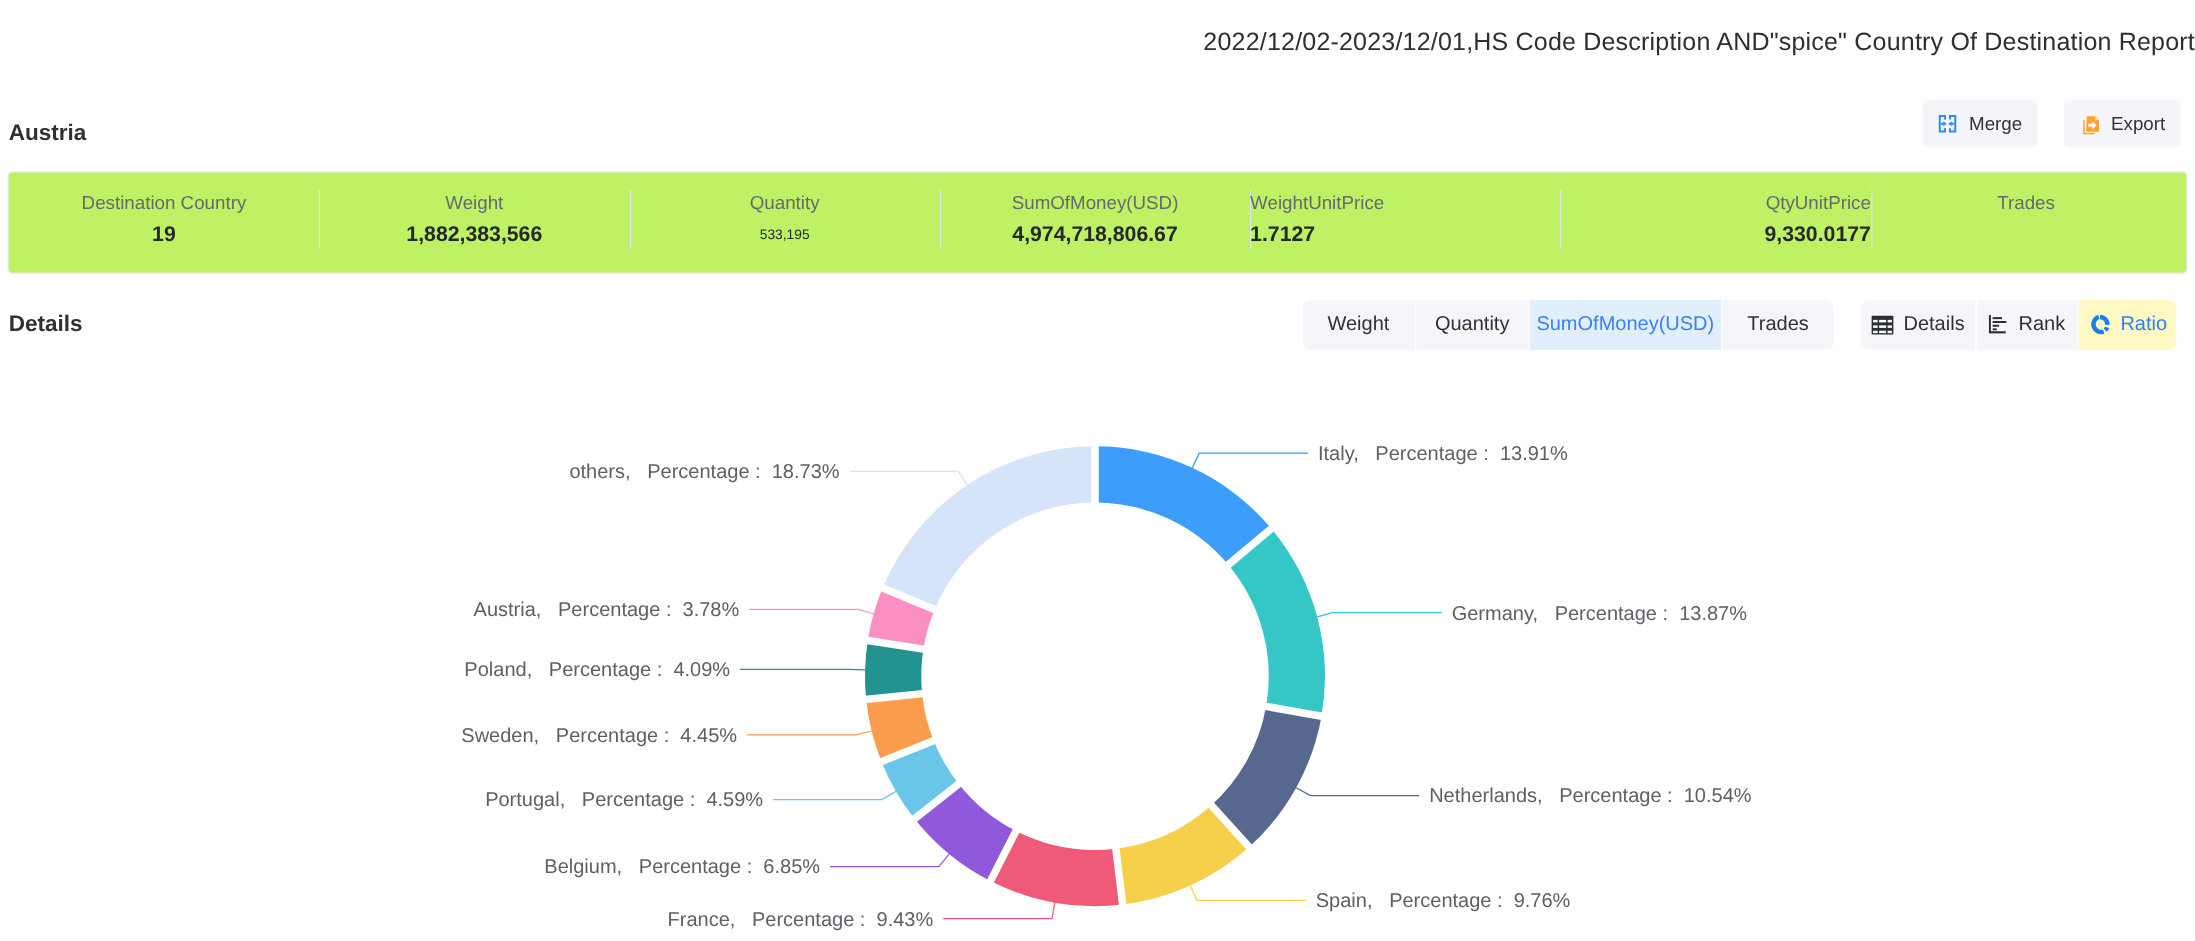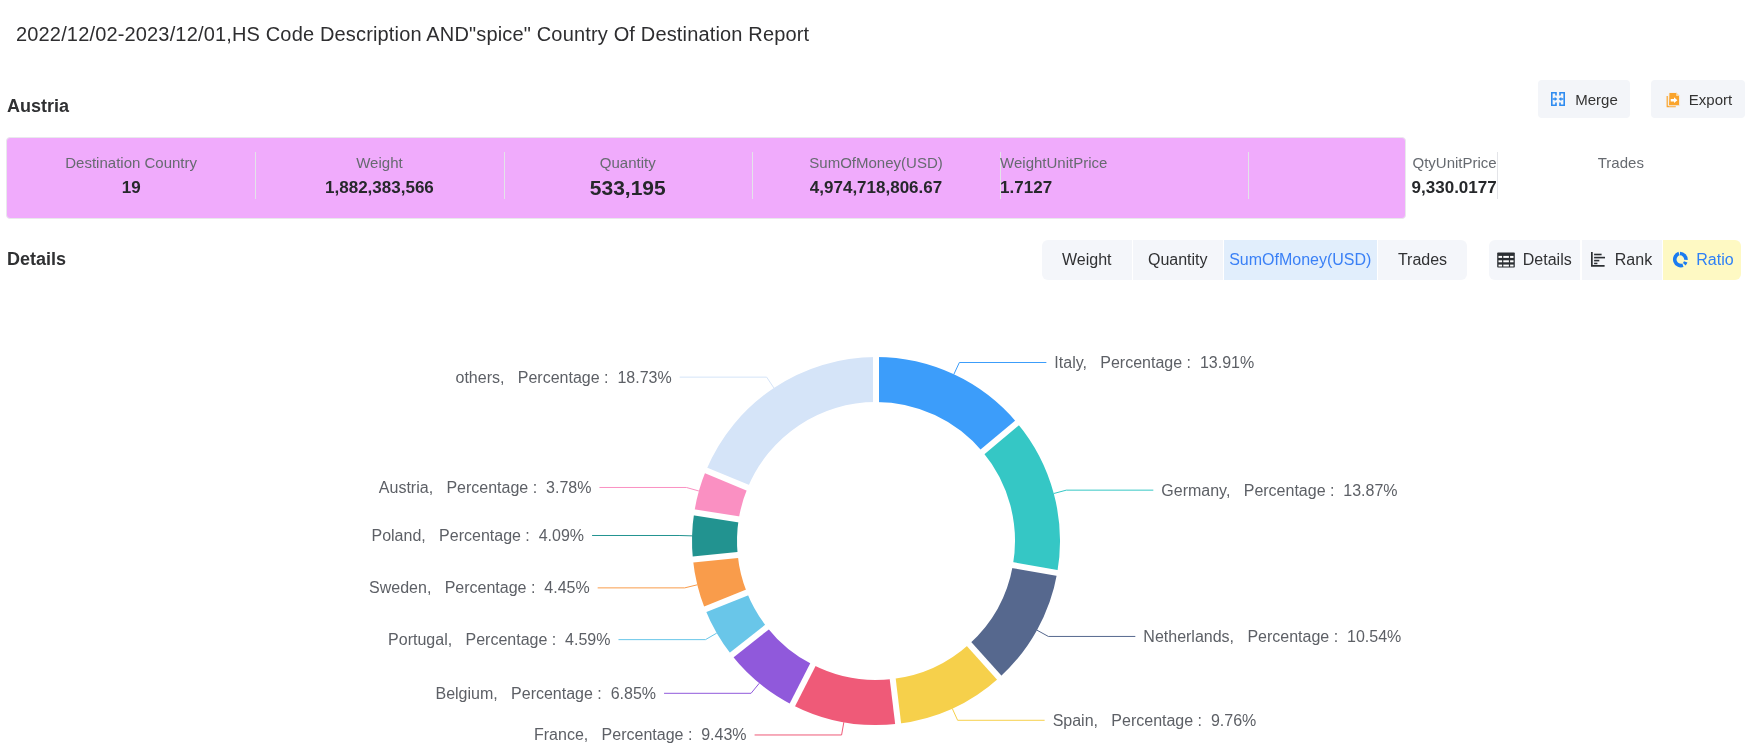--- a/index.html
+++ b/index.html
@@ -1,20 +1,20 @@
 <!DOCTYPE html>
 <html><head><meta charset="utf-8">
 <style>
 *{margin:0;padding:0;box-sizing:border-box}
 body{width:1756px;height:753px;position:relative;background:#fff;font-family:"Liberation Sans",sans-serif;overflow:hidden}
 .btn{position:absolute;height:38px;background:#f3f5f9;border-radius:4px;display:flex;align-items:center;justify-content:center;font-size:15px;color:#333}
 .tab{position:absolute;top:240px;height:39.5px;background:#f4f6fa;display:flex;align-items:center;justify-content:center;font-size:16px;color:#303133}
 </style></head>
 <body>
-<div style="position:absolute;left:0;top:23px;width:1756px;text-align:left;font-size:20px;letter-spacing:0.16px;color:#2e2e30;padding-left:16px;">2022/12/02-2023/12/01,HS Code Description AND"spice" Country Of Destination Report</div>
+<div style="position:absolute;left:0;top:23px;width:1756px;text-align:right;font-size:20px;letter-spacing:0.16px;color:#2e2e30;padding-left:16px;">2022/12/02-2023/12/01,HS Code Description AND"spice" Country Of Destination Report</div>
 <div style="position:absolute;left:7px;top:96px;font-size:18px;font-weight:700;color:#303133">Austria</div>
 
 <div class="btn" style="left:1538px;top:80px;width:92px">
 <svg width="16" height="16" viewBox="0 0 16 16" style="margin-right:9px">
 <g fill="#2E8BF0">
 <path d="M1 1 H6.8 V4.5 H5.2 V2.6 H2.6 V13.4 H5.2 V11.5 H6.8 V15 H1 Z"></path>
 <path d="M2.6 7.25 H4.7 V6 L7.4 8 L4.7 10 V8.75 H2.6 Z"></path>
 <g transform="translate(16,0) scale(-1,1)">
 <path d="M1 1 H6.8 V4.5 H5.2 V2.6 H2.6 V13.4 H5.2 V11.5 H6.8 V15 H1 Z"></path>
 <path d="M2.6 7.25 H4.7 V6 L7.4 8 L4.7 10 V8.75 H2.6 Z"></path>
@@ -27,34 +27,34 @@
 <div class="btn" style="left:1651px;top:80px;width:94px">
 <svg width="17" height="17" viewBox="0 0 17 17" style="margin-right:8px">
 <path fill="#FAA42C" d="M2.6 5 h1.2 v9.8 h8 v1 a0.5 0.5 0 0 1 -0.5 0.5 h-8.2 a0.5 0.5 0 0 1 -0.5 -0.5 z"></path>
 <path fill="#FAA42C" stroke="#f3f5f9" stroke-width="0.9" d="M5 1.5 h7.2 l3.4 3.4 v9.4 a0.5 0.5 0 0 1 -0.5 0.5 h-10.1 a0.5 0.5 0 0 1 -0.5 -0.5 z"></path>
 <path fill="#FDD9A0" d="M12.1 1.4 l3.6 3.6 h-3.1 a0.5 0.5 0 0 1 -0.5 -0.5 z"></path>
 <path fill="#fff" d="M6.7 8 h3.3 v-1.7 l3.4 2.9 -3.4 2.9 v-1.7 h-3.3 z"></path>
 </svg>
 <span>Export</span>
   </div>
 
-<div style="position:absolute;left:6px;top:137px;width:1400px;height:82px;border:1px solid #e9e9ec;border-radius:4px;background:#f0abfc">
+<div style="position:absolute;left:6px;top:137px;width:1744px;height:82px;border:1px solid #e9e9ec;border-radius:4px;background:#bef264">
 <div style="position:absolute;left:0.0px;top:14px;width:248.3px;height:52px;box-sizing:border-box;text-align:center">
       <div style="font-size:15px;color:#666A70;line-height:22px">Destination Country</div>
       <div style="font-size:17px;color:#26282B;font-weight:700;line-height:28px">19</div>
     </div>
     <div style="position:absolute;left:248.3px;top:14px;width:1px;height:47px;background:#e3e4e8"></div>
     <div style="position:absolute;left:248.3px;top:14px;width:248.3px;height:52px;box-sizing:border-box;text-align:center">
       <div style="font-size:15px;color:#666A70;line-height:22px">Weight</div>
       <div style="font-size:17px;color:#26282B;font-weight:700;line-height:28px">1,882,383,566</div>
     </div>
     <div style="position:absolute;left:496.6px;top:14px;width:1px;height:47px;background:#e3e4e8"></div>
     <div style="position:absolute;left:496.6px;top:14px;width:248.3px;height:52px;box-sizing:border-box;text-align:center">
       <div style="font-size:15px;color:#666A70;line-height:22px">Quantity</div>
-      <div style="font-size:21px;color:#26282B;font-weight:700;line-height:28px">533,195</div>
+      <div style="font-size:11px;color:#26282B;font-weight:400;line-height:28px">533,195</div>
     </div>
     <div style="position:absolute;left:744.9px;top:14px;width:1px;height:47px;background:#e3e4e8"></div>
     <div style="position:absolute;left:744.9px;top:14px;width:248.3px;height:52px;box-sizing:border-box;text-align:center">
       <div style="font-size:15px;color:#666A70;line-height:22px">SumOfMoney(USD)</div>
       <div style="font-size:17px;color:#26282B;font-weight:700;line-height:28px">4,974,718,806.67</div>
     </div>
     <div style="position:absolute;left:993.1px;top:14px;width:1px;height:47px;background:#e3e4e8"></div>
     <div style="position:absolute;left:993.1px;top:14px;width:248.3px;height:52px;box-sizing:border-box;text-align:left">
       <div style="font-size:15px;color:#666A70;line-height:22px">WeightUnitPrice</div>
       <div style="font-size:17px;color:#26282B;font-weight:700;line-height:28px">1.7127</div>

